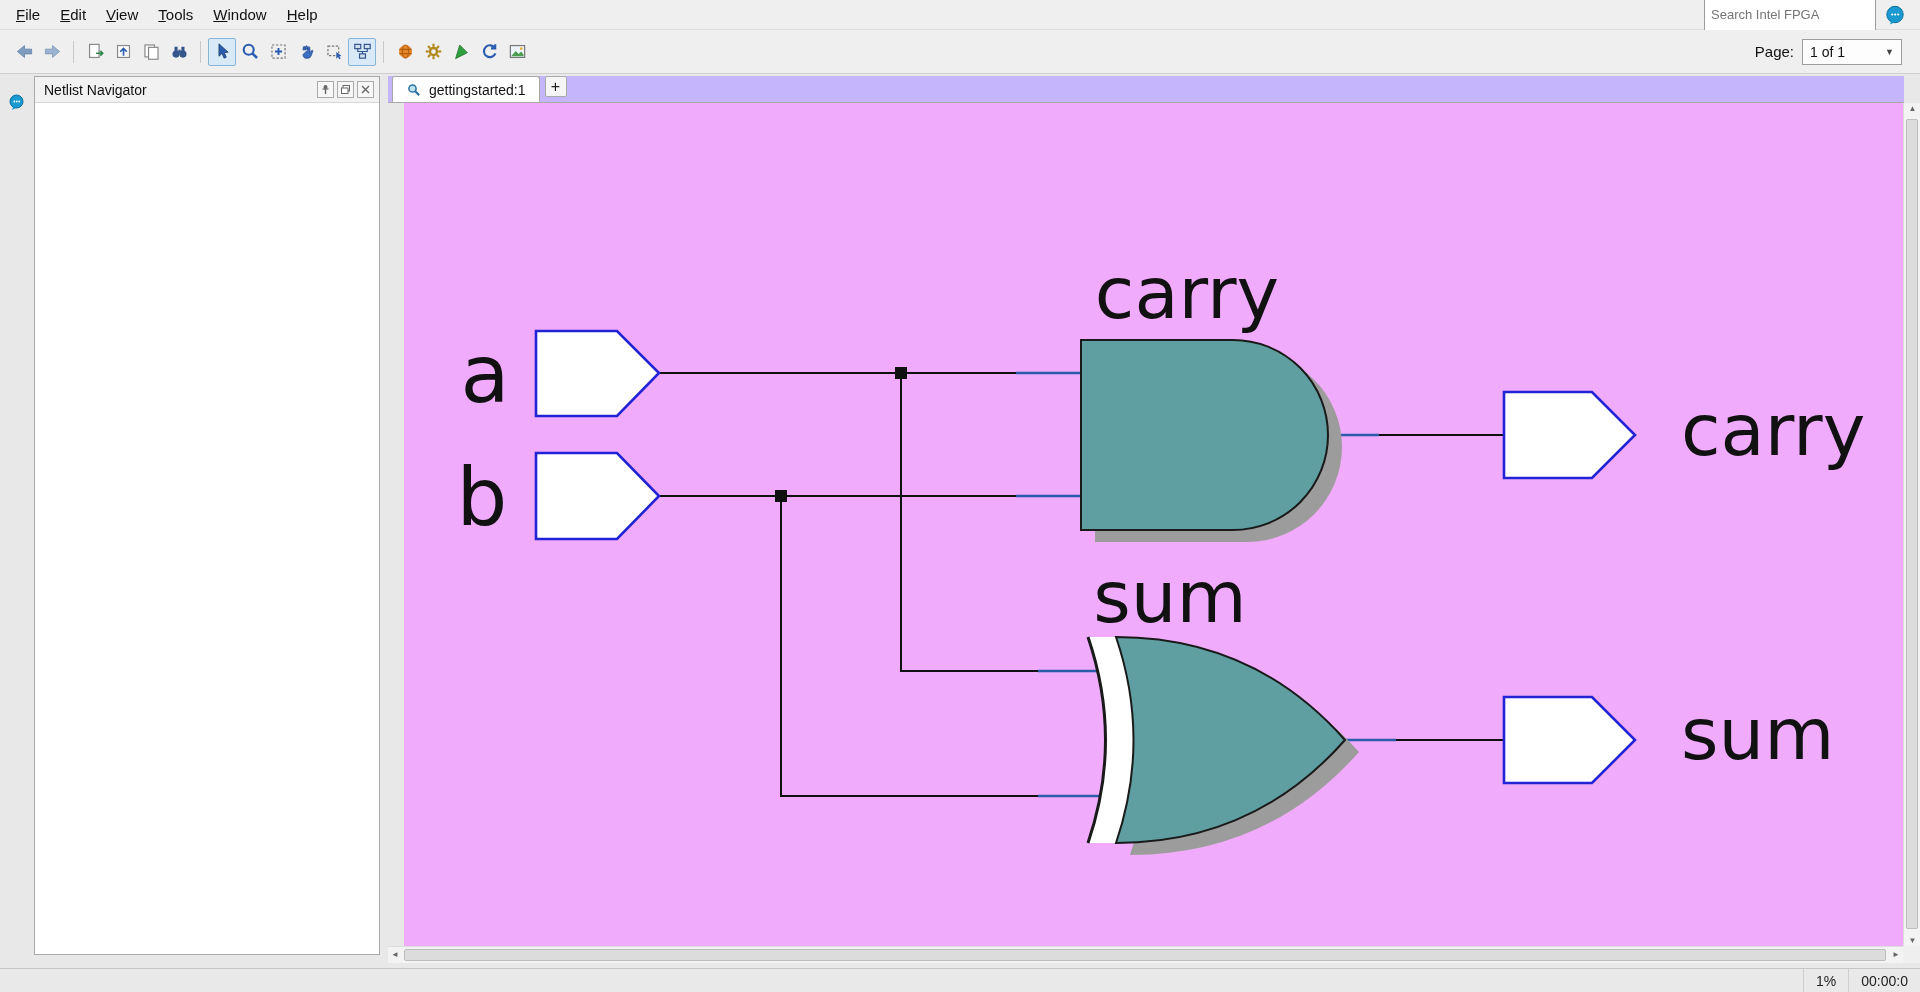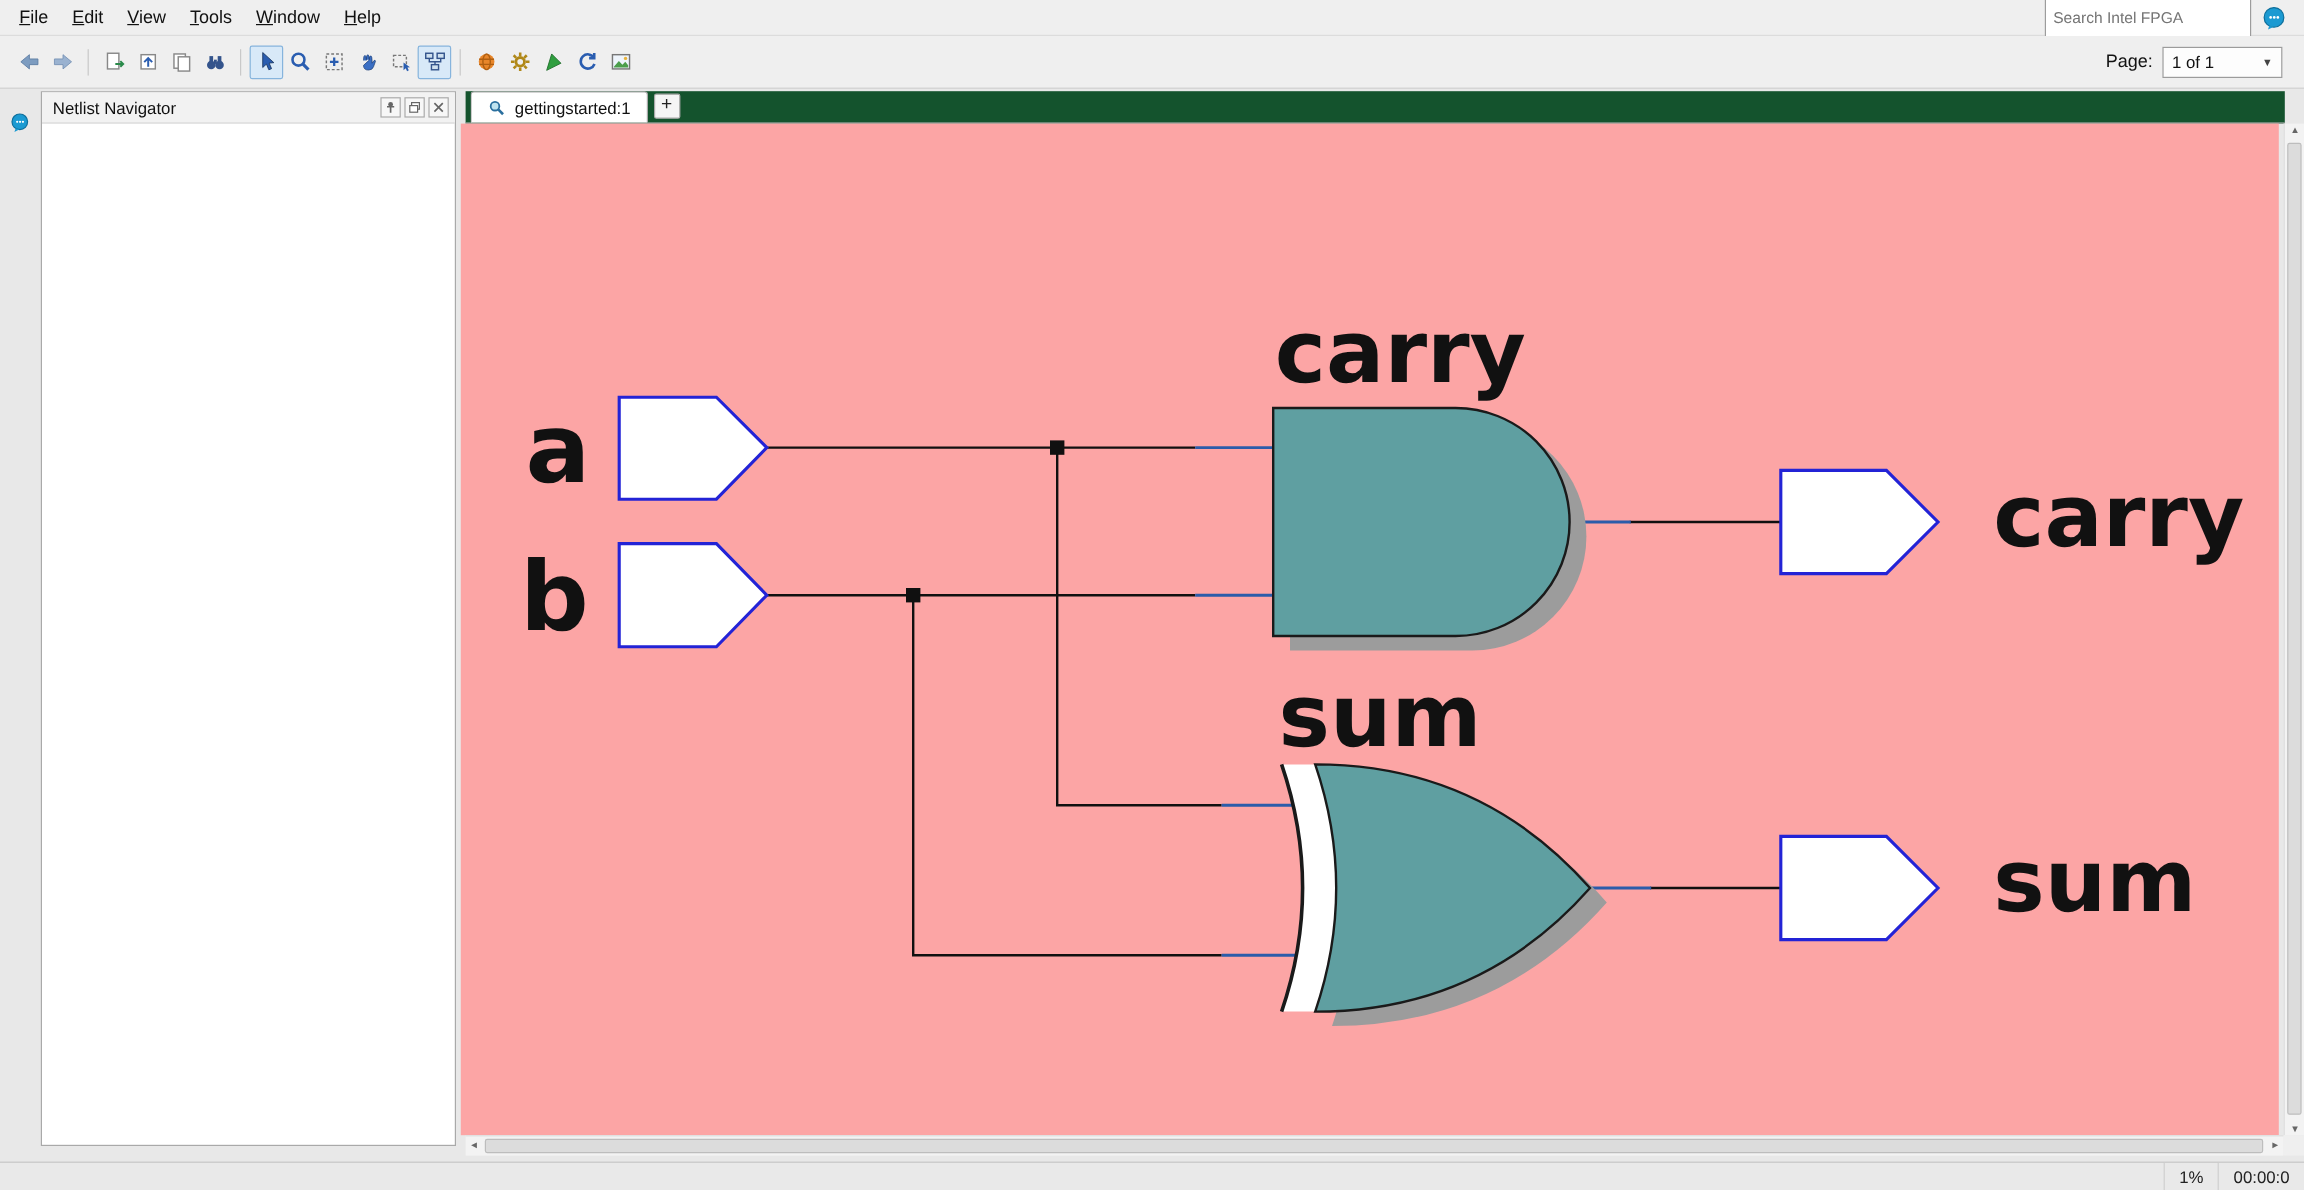--- a/index.html
+++ b/index.html
@@ -28,26 +28,26 @@
   .dock-bubble{position:absolute;left:8px;top:94px;}
   .navigator{position:absolute;left:34px;top:76px;width:346px;height:879px;background:#fff;border:1px solid #a9a9a9;}
   .nav-header{height:26px;display:flex;align-items:center;padding:0 5px 0 9px;background:#f2f2f2;border-bottom:1px solid #d8d8d8;justify-content:space-between;}
   .nav-title{font-size:14px;flex:1;}
   .nav-btn{width:17px;height:17px;border:1px solid #aaa;background:#f7f7f7;display:flex;align-items:center;justify-content:center;margin-left:3px;}
   .tree-item{display:flex;align-items:center;gap:6px;padding:7px 6px;}
   .tree-caret{width:0;height:0;border-left:6px solid #888;border-top:5px solid transparent;border-bottom:5px solid transparent;margin-left:8px;}
   .tree-label{font-size:14px;}
 
   
-  .tabbar{position:absolute;left:388px;top:76px;right:16px;height:27px;display:flex;align-items:center;background:#14532d;border-bottom:1px solid #a9a9a9;}
+  .tabbar{position:absolute;left:388px;top:76px;right:16px;height:27px;display:flex;align-items:flex-start;background:#c4b5fd;border-bottom:1px solid #a9a9a9;}
   .tab{height:26px;display:flex;align-items:center;gap:7px;padding:0 13px;background:#fff;border:1px solid #a9a9a9;border-bottom:none;border-radius:3px 3px 0 0;font-size:14px;margin-left:4px;}
   .new-tab{width:22px;height:21px;margin-left:5px;margin-bottom:2px;border:1px solid #a9a9a9;background:#f5f5f5;font-size:16px;line-height:1;display:flex;align-items:center;justify-content:center;border-radius:2px;color:#222;}
 
   
-  .canvas{position:absolute;left:384px;top:103px;width:1515px;height:843px;background:#fca5a5;font-weight:bold;}
+  .canvas{position:absolute;left:404px;top:103px;width:1515px;height:843px;background:#f0abfc;}
   .canvas svg{width:100%;height:100%;display:block;}
   .canvas text{fill:#111;font-family:"DejaVu Sans",sans-serif;}
 
   
   .vscroll{position:absolute;left:1903px;top:103px;width:17px;height:843px;background:#f3f3f3;border-left:1px solid #dcdcdc;}
   .vthumb{position:absolute;left:2px;top:16px;width:12px;height:810px;background:#dcdcdc;border:1px solid #bdbdbd;border-radius:2px;}
   .va-up{position:absolute;left:0;top:1px;width:17px;text-align:center;font-size:8px;color:#666;}
   .va-dn{position:absolute;left:0;bottom:1px;width:17px;text-align:center;font-size:8px;color:#666;}
   .hscroll{position:absolute;left:388px;top:946px;width:1515px;height:17px;background:#f3f3f3;border-top:1px solid #dcdcdc;}
   .hthumb{position:absolute;left:16px;top:2px;width:1482px;height:12px;background:#dcdcdc;border:1px solid #bdbdbd;border-radius:2px;}

